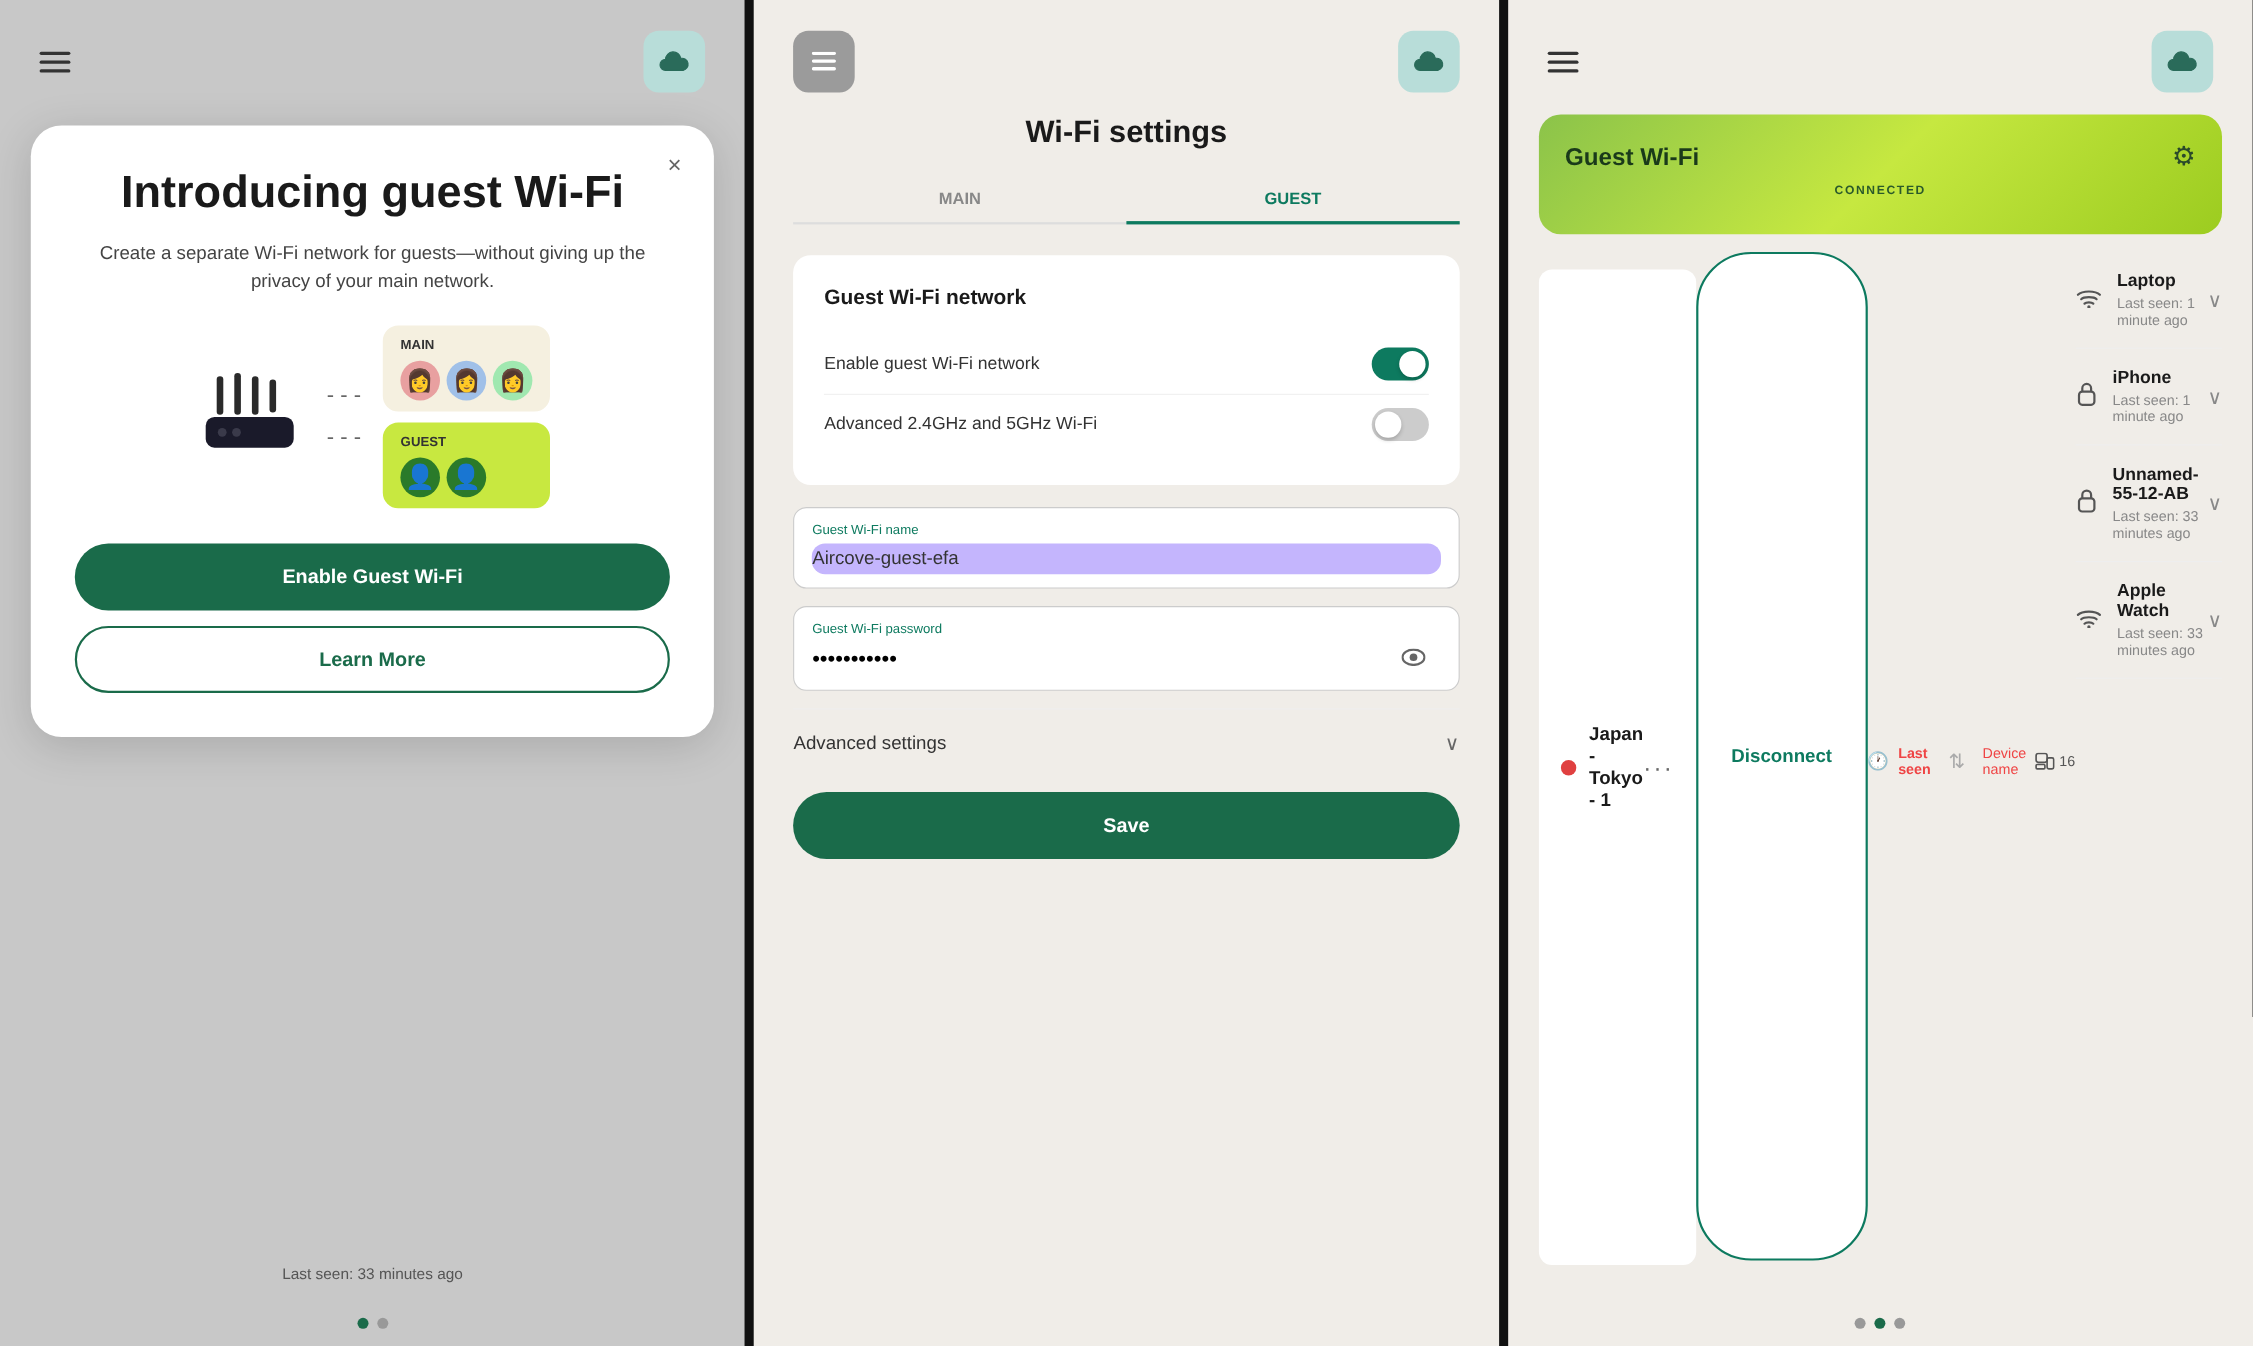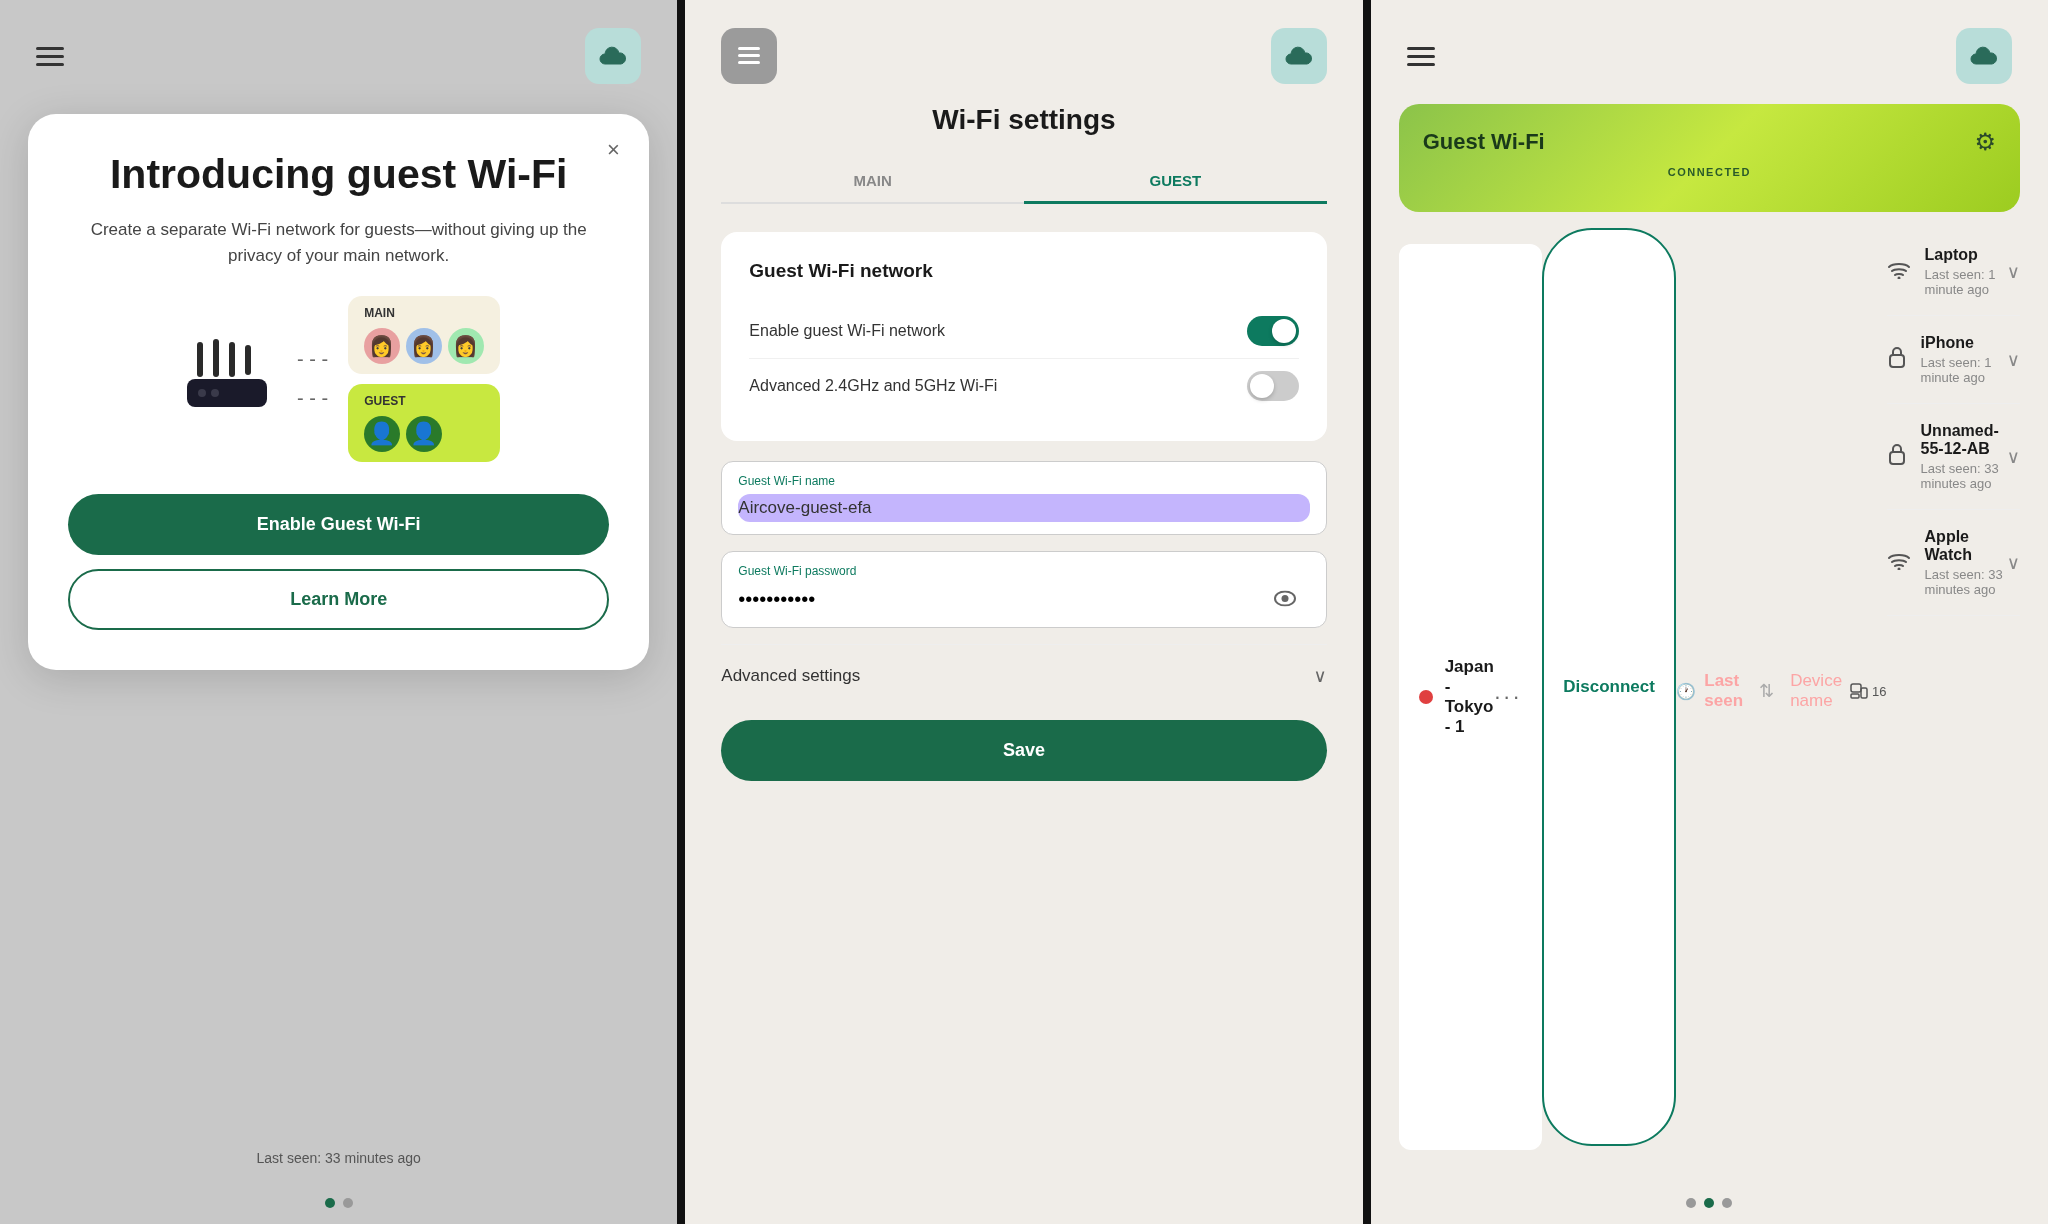--- a/index.html
+++ b/index.html
@@ -508,22 +508,22 @@
       align-items: center;
       gap: 8px;
       padding: 10px 0;
       margin-bottom: 12px;
     }
 
     .sort-option {
       display: flex;
       align-items: center;
       gap: 4px;
-      font-size: 17px;
-      color: #fca5a5;
+      font-size: 13px;
+      color: #ef4444;
       cursor: pointer;
     }
 
     .sort-option.active {
       font-weight: 600;
     }
 
     .sort-icon {
       font-size: 16px;
     }

